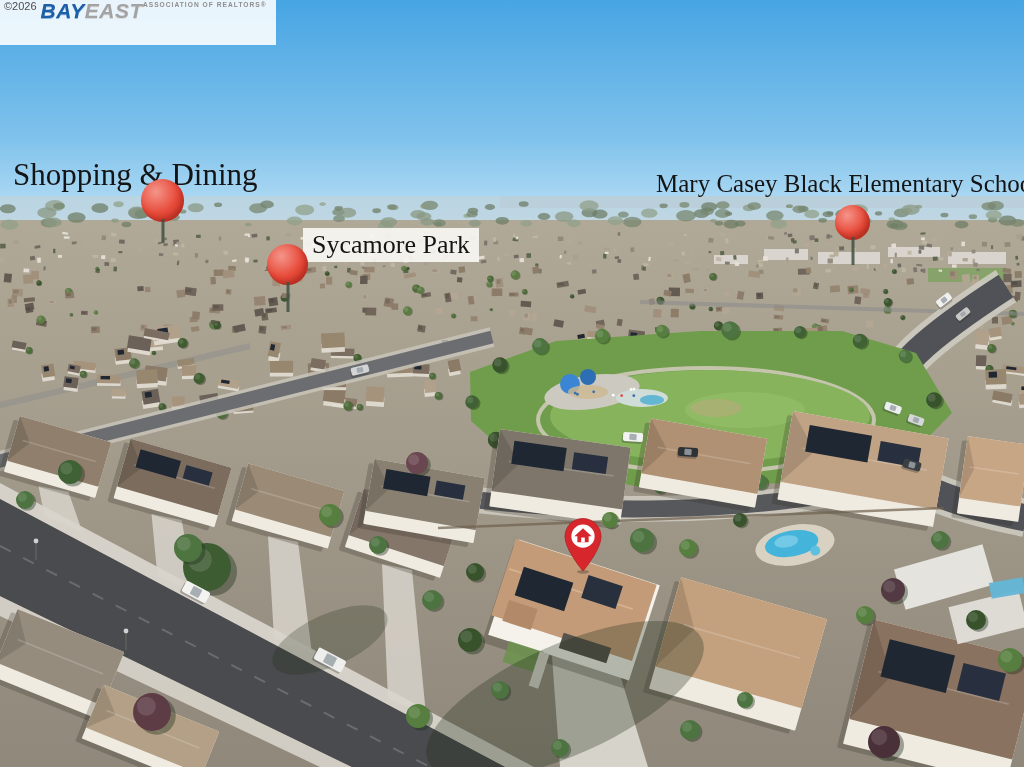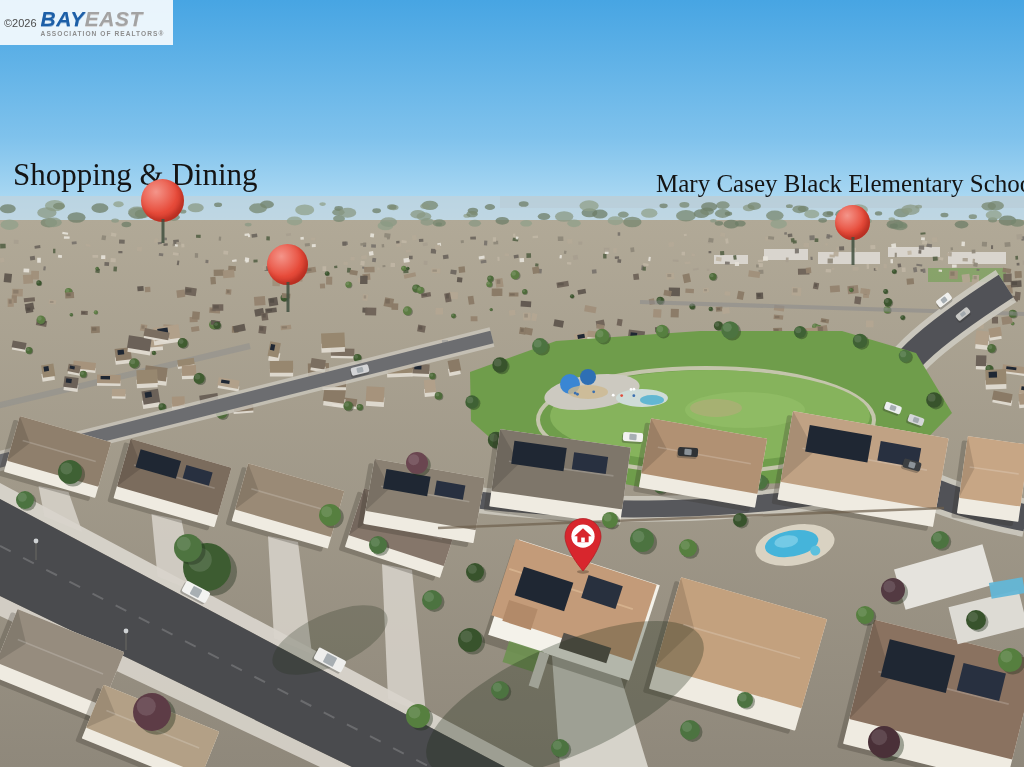--- a/index.html
+++ b/index.html
@@ -5,26 +5,26 @@
   html,body{margin:0;padding:0;background:#222;}
   .stage{
     position:relative;width:1024px;height:767px;overflow:hidden;
     font-family:"Liberation Serif",serif;
     --pin:#e74b3a; --home-pin:#d8262d;
   }
   .stage svg.scene{position:absolute;left:0;top:0;}
 
   
   .watermark{
-    position:absolute;left:0;top:0;height:45px;display:flex;align-items:center;
+    position:absolute;left:0;top:0;height:45px;display:flex;
     background:rgba(255,255,255,0.88);padding:0 9px 0 4px;gap:4px;
     font-family:"Liberation Sans",sans-serif;
   }
   .watermark .year{font-size:11px;color:#4c4c4c;}
-  .brand{display:flex;flex-direction:column;line-height:1;}
+  .brand{display:flex;flex-direction:row;line-height:1;}
   .brand-top{font-weight:800;font-size:21px;letter-spacing:0.5px;font-style:italic;}
   .brand-top .bay{color:#1d5fa7;text-shadow:0 1px 0 #8fb3d8;}
   .brand-top .east{color:#a3a3a3;text-shadow:0 1px 0 #d9d9d9;}
   .brand-sub{font-size:6.6px;color:#8e8e8e;letter-spacing:1.05px;margin-top:2px;font-weight:bold;}
 
   
   .lbl{position:absolute;color:#141414;white-space:nowrap;}
   .lbl-shopping{left:13px;top:157px;font-size:31px;font-family:Liberation Serif, serif;}
   .lbl-school{left:656px;top:170px;font-size:25px;}
   .lbl-park{
@@ -1253,20 +1253,21 @@
     <span class="year">©2026</span>
     <div class="brand">
       <div class="brand-top">
         <span class="bay">BAY</span><span class="east">EAST</span>
       </div>
       <div class="brand-sub">ASSOCIATION OF REALTORS®</div>
     </div>
   </div>
 
   <div class="lbl lbl-shopping">Shopping &amp; Dining</div>
+  <div class="lbl lbl-park">Sycamore Park</div>
   <div class="lbl lbl-school">Mary Casey Black Elementary School</div>
 
   <div class="pin pin-shopping">
       <span class="stem"></span>
     </div>
   <div class="pin pin-park">
       <span class="stem"></span>
     </div>
   <div class="pin pin-school">
       <span class="stem"></span>

